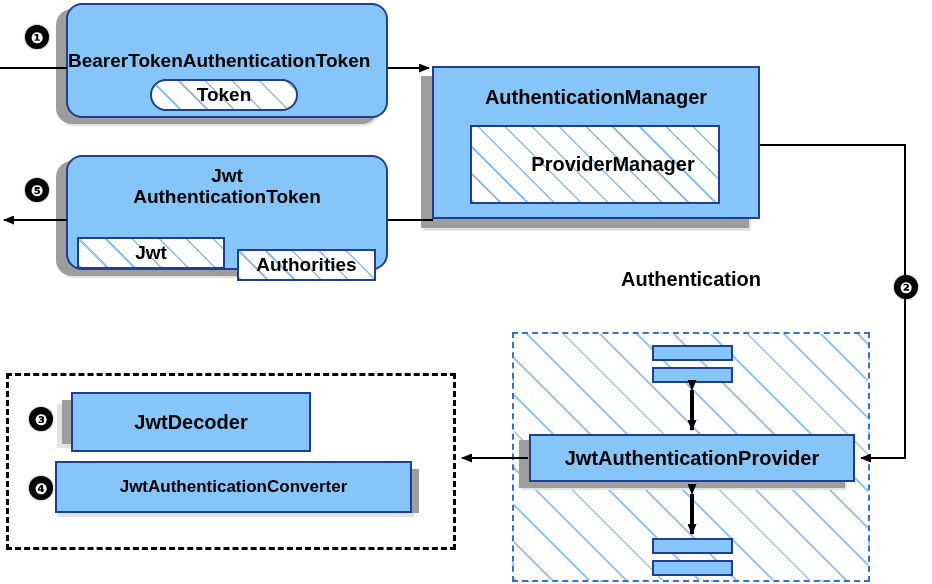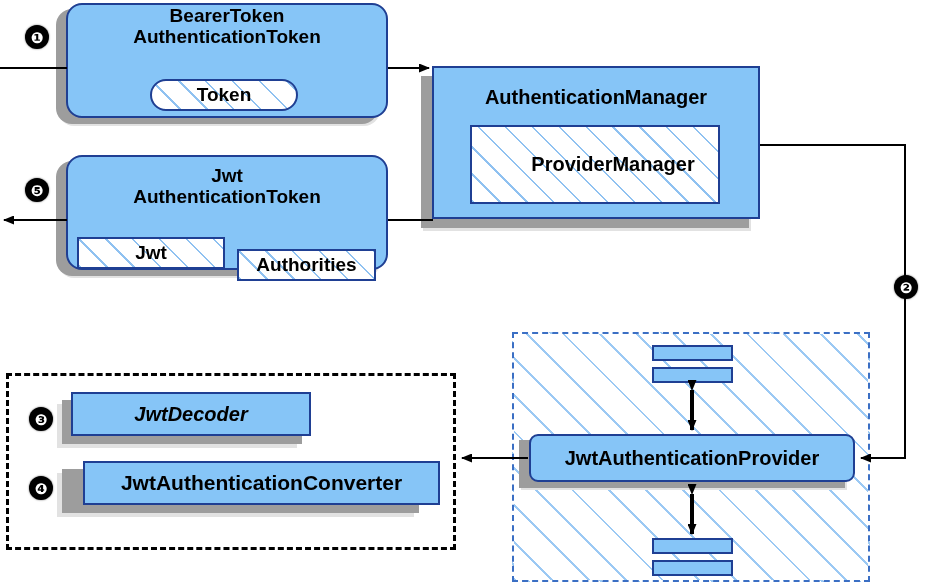--- a/index.html
+++ b/index.html
@@ -136,33 +136,34 @@
     <line x1="528" y1="458" x2="462" y2="458" stroke="#000" stroke-width="2" marker-end="url(#ah)"></line>
 
     <line x1="692" y1="390" x2="692" y2="430" stroke="#000" stroke-width="4" marker-end="url(#ah2)" marker-start="url(#ah2)"></line>
 
     <line x1="692" y1="494" x2="692" y2="534" stroke="#000" stroke-width="4" marker-end="url(#ah2)" marker-start="url(#ah2)"></line>
   </svg>
 
   <div class="dashed-blue" style="left:512px;top:332px;width:358px;height:250px;"></div>
 
   <div class="label" style="left:561px;top:268px;width:260px;font-size:20px;">
+    <div>Authentication</div>
   </div>
 
   <div class="bar" style="left:652px;top:345px;width:81px;height:16px;"></div>
   <div class="bar" style="left:652px;top:367px;width:81px;height:16px;"></div>
 
   <div class="bar" style="left:652px;top:538px;width:81px;height:16px;"></div>
   <div class="bar" style="left:652px;top:560px;width:81px;height:16px;"></div>
 
   <div class="dashed-black" style="left:6px;top:373px;width:450px;height:177px;"></div>
 
   <div class="shadow2 rounded-sh" style="left:58px;top:11px;width:322px;height:115px;"></div>
   <div class="shadow rounded-sh" style="left:56px;top:9px;width:322px;height:115px;"></div>
-  <div class="node rounded" style="left:66px;top:3px;width:322px;height:115px;flex-direction:column;justify-content:flex-start;font-size:19px;">
+  <div class="node rounded" style="left:66px;top:3px;width:322px;height:115px;flex-direction:row;justify-content:flex-start;font-size:19px;">
     <div>BearerToken</div>
     <div>AuthenticationToken</div>
   </div>
   <div class="subbox hatch" style="left:150px;top:79px;width:148px;height:32px;font-size:19px;border-radius:16px;">
     <span>Token</span>
   </div>
   <div class="bullet" style="left:25px;top:25px;">
     <span>❶</span>
   </div>
 
@@ -190,35 +191,35 @@
   <div class="subbox hatch" style="left:470px;top:125px;width:250px;height:79px;font-size:20px;padding-left:36px;">
     <span>ProviderManager</span>
   </div>
 
   <div class="bullet" style="left:894px;top:275px;">
     <span>❷</span>
   </div>
 
   <div class="shadow2" style="left:521px;top:442px;width:326px;height:48px;"></div>
   <div class="shadow" style="left:519px;top:440px;width:326px;height:48px;"></div>
-  <div class="node" style="left:529px;top:434px;width:326px;height:48px;font-size:20px;border-radius:9px;">
+  <div class="node" style="left:529px;top:434px;width:326px;height:48px;font-size:20px;">
     <span>JwtAuthenticationProvider</span>
   </div>
 
   <div class="shadow2" style="left:57px;top:404px;width:240px;height:44px;"></div>
   <div class="shadow" style="left:62px;top:400px;width:240px;height:44px;"></div>
-  <div class="node" style="left:71px;top:392px;width:240px;height:44px;font-size:20px;font-style:italic;">
+  <div class="node" style="left:71px;top:392px;width:240px;height:60px;font-size:20px;">
     <span>JwtDecoder</span>
   </div>
   <div class="bullet" style="left:29px;top:407px;">
     <span>❸</span>
   </div>
 
   <div class="shadow2" style="left:57px;top:473px;width:357px;height:44px;"></div>
   <div class="shadow" style="left:62px;top:469px;width:357px;height:44px;"></div>
-  <div class="node" style="left:83px;top:461px;width:357px;height:44px;font-size:21px;">
+  <div class="node" style="left:55px;top:461px;width:357px;height:52px;font-size:17px;">
     <span>JwtAuthenticationConverter</span>
   </div>
   <div class="bullet" style="left:29px;top:476px;">
     <span>❹</span>
   </div>
 
 </div>
 
 </body></html>

